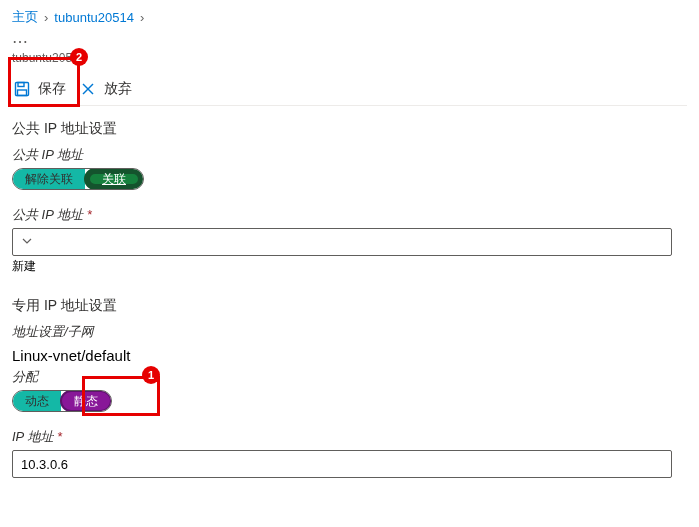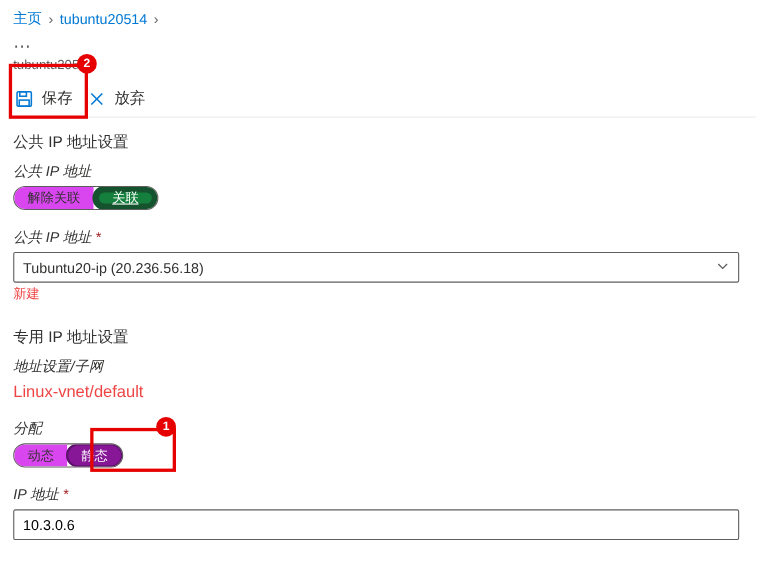--- a/index.html
+++ b/index.html
@@ -23,31 +23,31 @@
     .callout-box { position: absolute; border: 3px solid #e60000; }
     .callout-save { left: -4px; top: -16px; width: 72px; height: 50px; }
     .callout-num { position: absolute; width: 18px; height: 18px; border-radius: 50%; background: #e60000; color: #fff; font-size: 11px; font-weight: 600; display: flex; align-items: center; justify-content: center; }
     .callout-num-2 { top: -25px; left: 58px; }
 
     .section-title { font-size: 14px; margin: 8px 0 8px 0; color: #323130; }
     .field-label { font-size: 13px; margin: 6px 0 4px 0; color: #323130; font-style: italic; }
     .required { color: #a4262c; }
 
     .pill-group { display: inline-flex; border: 1px solid #605e5c; border-radius: 999px; overflow: hidden; height: 22px; }
-    .pill { padding: 0 12px; font-size: 12px; display: inline-flex; align-items: center; cursor: pointer; color: #323130; background: #d946ef; }
+    .pill { padding: 0 12px; font-size: 12px; display: inline-flex; align-items: center; cursor: pointer; color: #323130; background: #14b8a6; }
     .pill.active-blue { background: #15803d; color: #fff; border: 6px solid #14532d; border-radius: 999px; margin: -1px; text-decoration: underline; }
     .pill.active-purple { background: #881798; color: #fff; border: 2px solid #5c126b; border-radius: 999px; margin: -1px; }
 
     .select-wrap { position: relative; width: 100%; max-width: 660px; }
     .select-box { border: 1px solid #605e5c; border-radius: 2px; height: 28px; display: flex; align-items: center; padding: 0 8px; cursor: pointer; justify-content: space-between; }
     .chev { color: #605e5c; }
 
     .text-input { width: 100%; max-width: 660px; height: 28px; border: 1px solid #605e5c; border-radius: 2px; padding: 0 8px; font-size: 13px; }
 
-    .link-small { font-size: 12px; color: #ef4444; display: inline-block; margin-top: 2px; }
+    .link-small { font-size: 12px; color: #000000; display: inline-block; margin-top: 2px; }
 
     .alloc-wrap { position: relative; display: inline-block; }
     .callout-static { left: 70px; top: -14px; width: 78px; height: 40px; position:absolute; border:3px solid #e60000; }
     .callout-num-1 { top: -24px; left: 130px; }
     .mb10 { margin-bottom: 10px; }
     .mb14 { margin-bottom: 14px; }
   </style>
 </head>
 <body>
 
@@ -101,37 +101,36 @@
 <div class="pill-group mb10">
   <span class="pill">解除关联</span>
   <span class="pill active-blue">关联</span>
 </div>
 
 <div class="field-label">
   <span>公共 IP 地址</span> <span class="required">*</span>
 </div>
 <div class="select-wrap">
   <div class="select-box">
-    <span>Tubuntu20-ip (20.236.56.18)</span>
     <span class="chev">
       <svg width="12" height="12" viewBox="0 0 12 12" fill="none" stroke="#605e5c" stroke-width="1.2">
           <polyline points="2,4 6,8 10,4"></polyline>
         </svg>
     </span>
   </div>
 </div>
 <a href="#" class="link-small mb14" style="display:inline-block;margin-bottom:14px">新建</a>
 
 
 <div class="section-title">专用 IP 地址设置</div>
 
 <div class="field-label">地址设置/子网</div>
 <a href="#" class="link-small" style="font-size:15px">Linux-vnet/default</a>
 
-<div class="field-label" style="margin-top:16px">分配</div>
+<div class="field-label" style="margin-top:4px">分配</div>
 <div class="alloc-wrap mb10">
   <div class="callout-static"></div>
   <div class="callout-num callout-num-1">1</div>
   <div class="pill-group">
     <span class="pill">动态</span>
     <span class="pill active-purple">静态</span>
   </div>
 </div>
 
 <div class="field-label">

